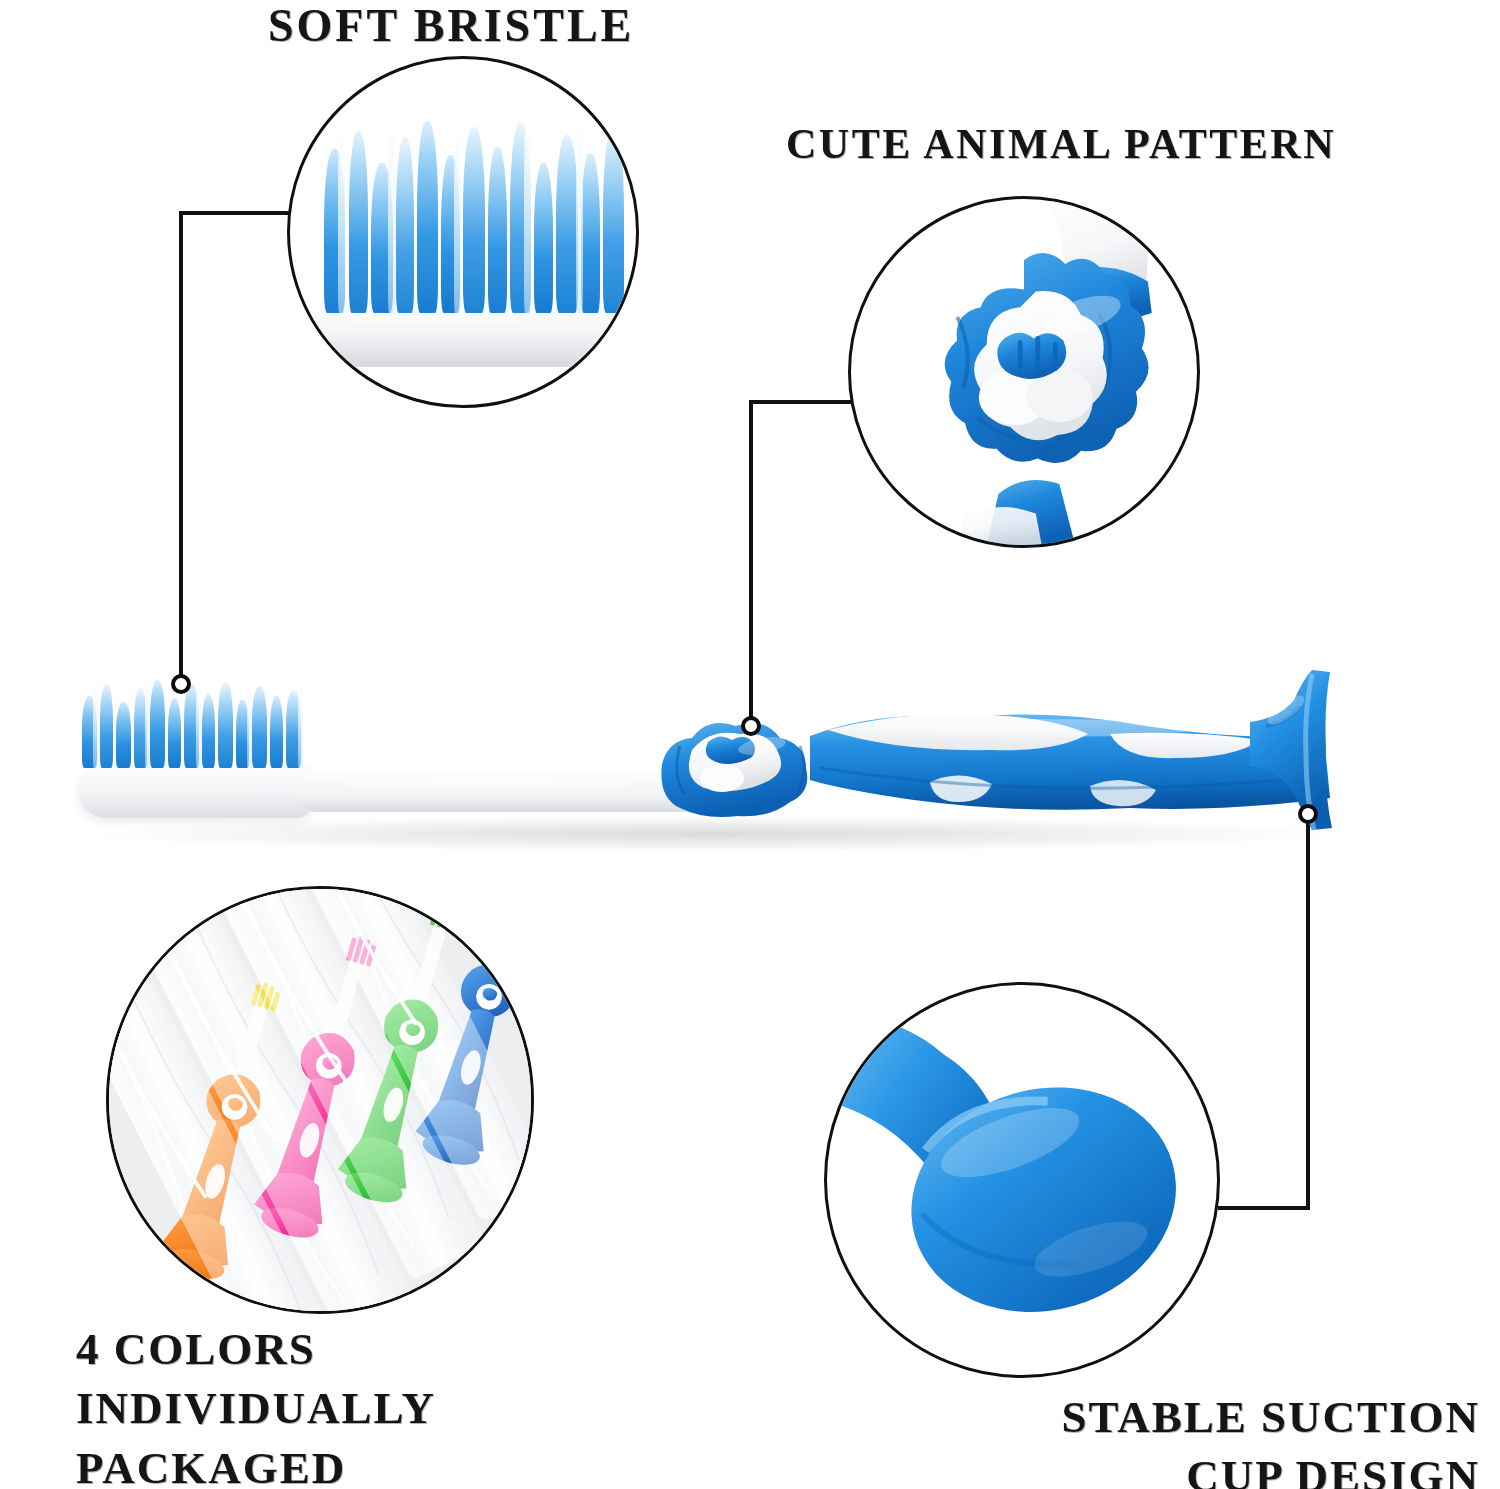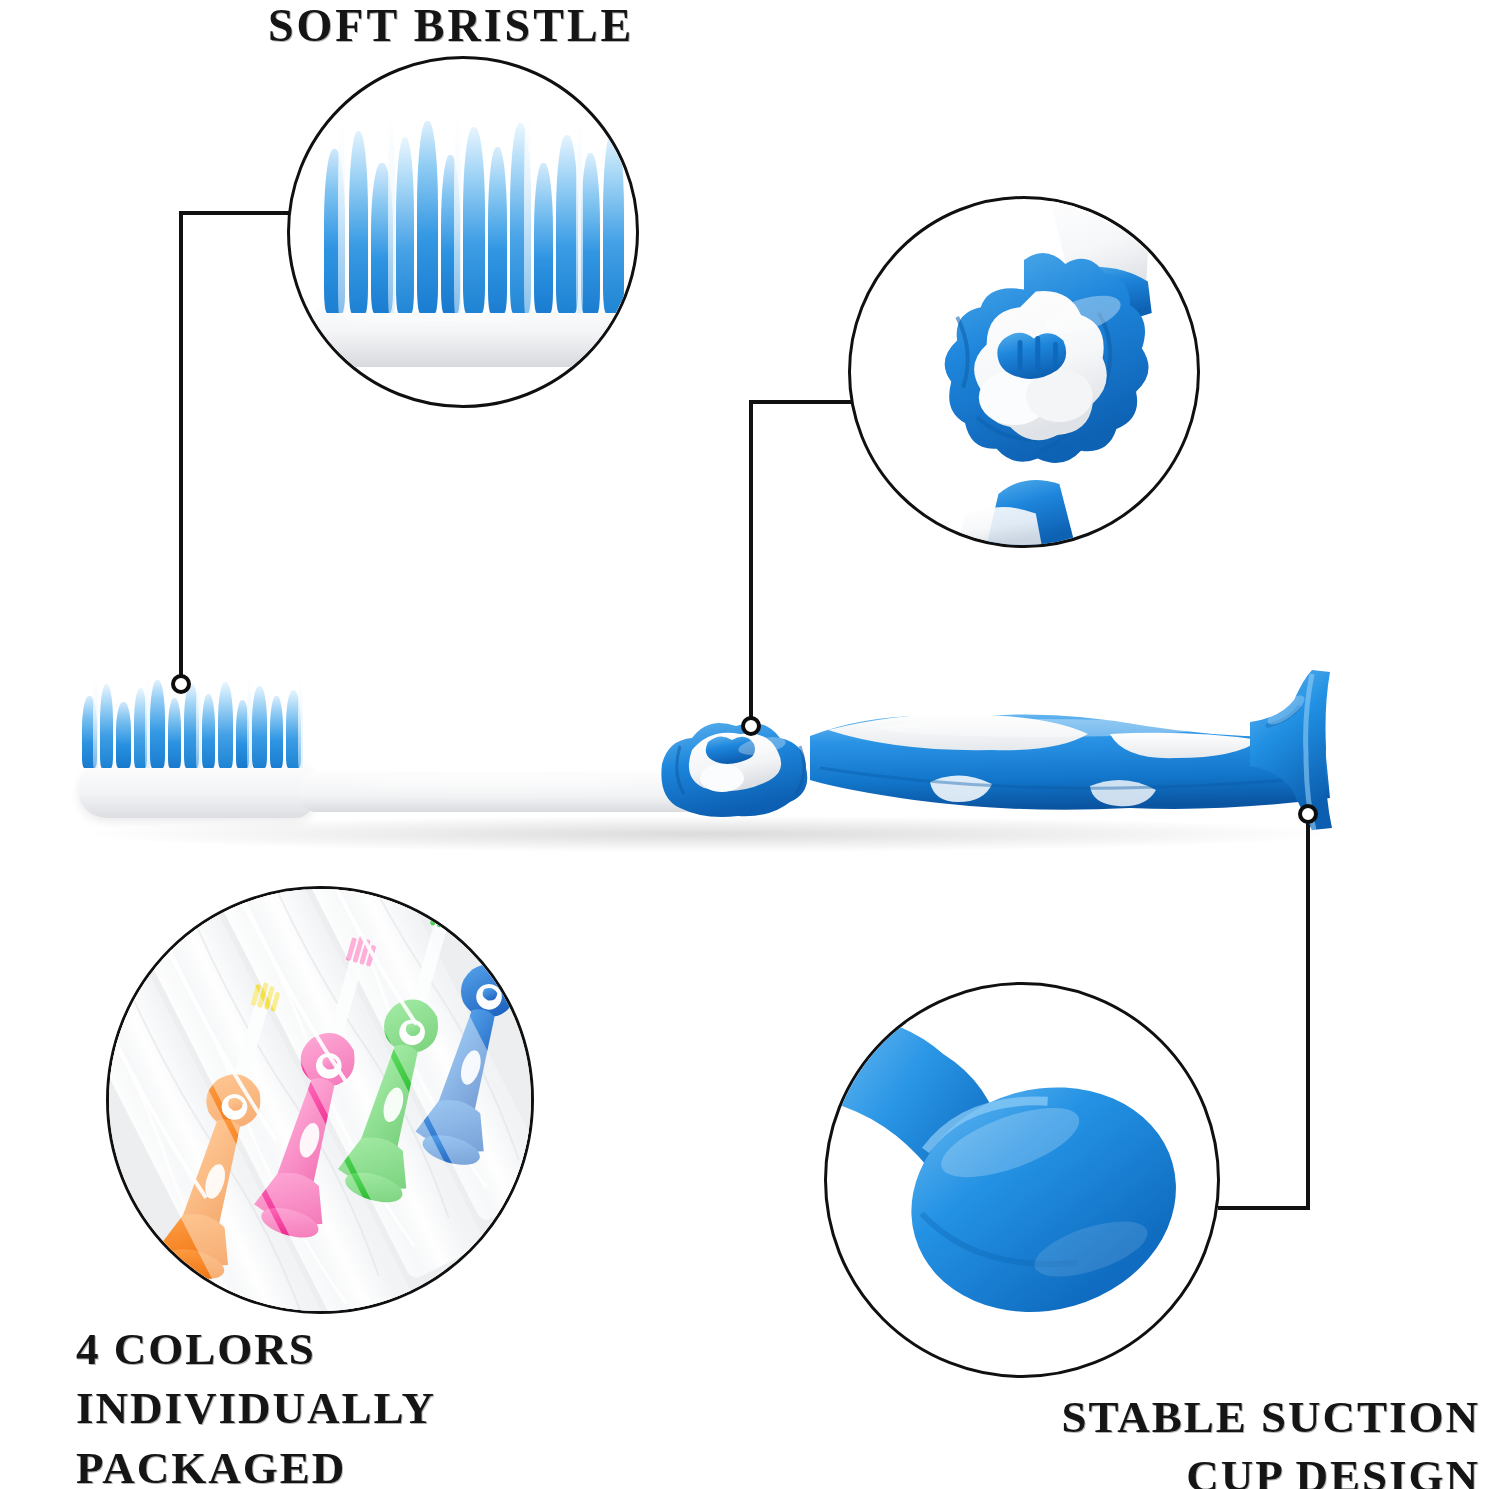--- a/index.html
+++ b/index.html
@@ -97,20 +97,21 @@
   
   #art-pack{position:absolute;left:0;top:0;width:100%;height:100%;}
 </style>
 </head>
 <body>
 
 <div class="stage">
 
   <div class="label" id="lbl-soft">SOFT BRISTLE</div>
 
+  <div class="label" id="lbl-cute">CUTE ANIMAL PATTERN</div>
 
   <div class="label" id="lbl-colors">4 COLORS
 INDIVIDUALLY
 PACKAGED</div>
 
   <div class="label" id="lbl-suction">STABLE SUCTION
 CUP DESIGN</div>
 
   <div class="ln" style="left:179px;top:211px;width:130px;height:4px;"></div>
   <div class="ln" style="left:179px;top:211px;width:4px;height:478px;"></div>

